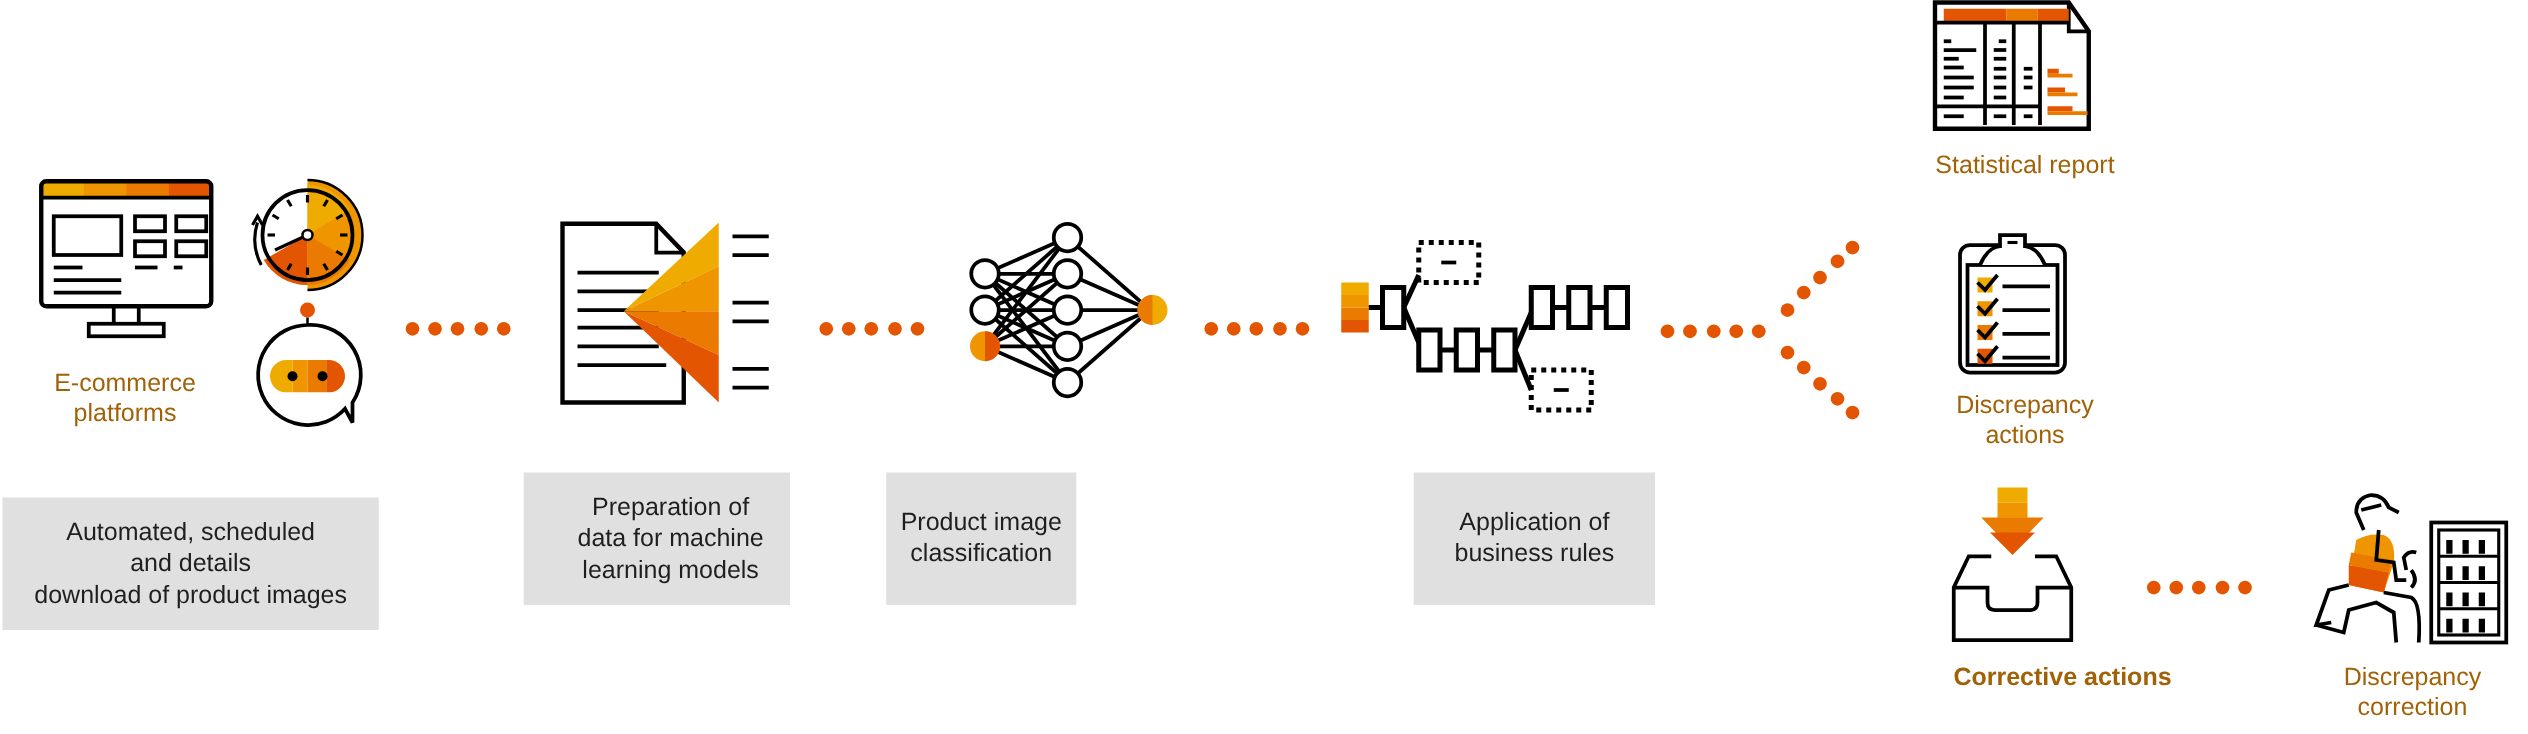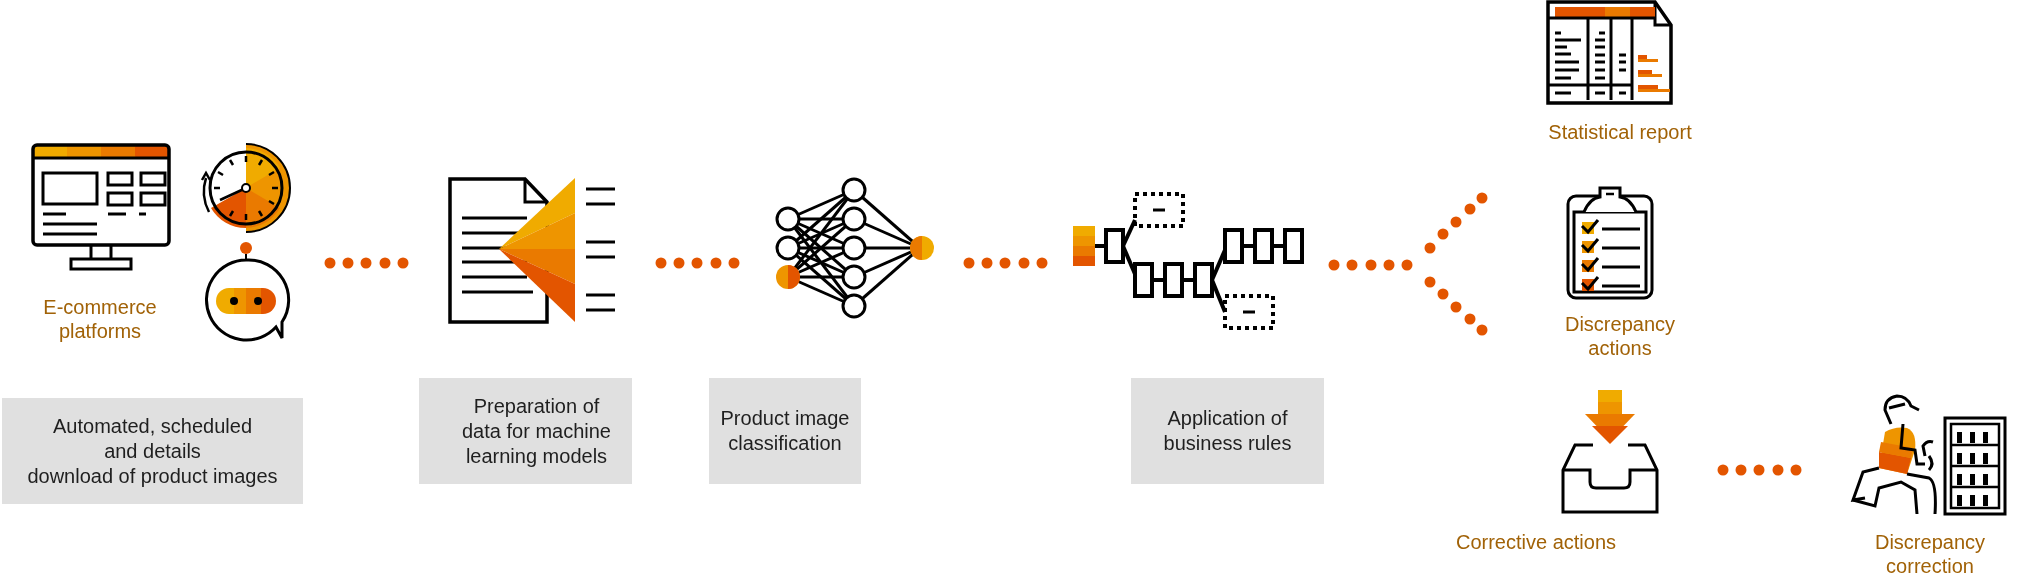--- a/index.html
+++ b/index.html
@@ -336,21 +336,21 @@
   <rect x="43" y="0" width="24" height="12" fill="#F0AB00"></rect>
   <rect x="43" y="12" width="24" height="12" fill="#EE9500"></rect>
   <polygon points="43,24 67,24 67,24 80,24 55,50 30,24" fill="#EA7A00"></polygon>
   <rect x="43" y="24" width="24" height="8" fill="#EA7A00"></rect>
   <polygon points="37,36 73,36 55,54" fill="#E35500"></polygon>
   <g fill="none" stroke="#000" stroke-width="3">
     <path d="M38,55 L20,55 L8,80 L8,122 L102,122 L102,80 L90,55 L73,55"></path>
     <path d="M8,80 L35,80 L35,92 Q35,98 41,98 L69,98 Q75,98 75,92 L75,80 L102,80"></path>
   </g>
 </svg>
-<div class="label" style="left:1436px;top:530px;width:200px;">
+<div class="label" style="left:1550px;top:530px;width:200px;font-weight:bold;">
   <span>Corrective actions</span>
 </div>
 
 <svg width="90" height="14" style="left:1716px;top:463px;">
   <g fill="#E35500">
       <circle cx="7" cy="7" r="5.5"></circle>
       <circle cx="25" cy="7" r="5.5"></circle>
       <circle cx="43" cy="7" r="5.5"></circle>
       <circle cx="62" cy="7" r="5.5"></circle>
       <circle cx="80" cy="7" r="5.5"></circle>

